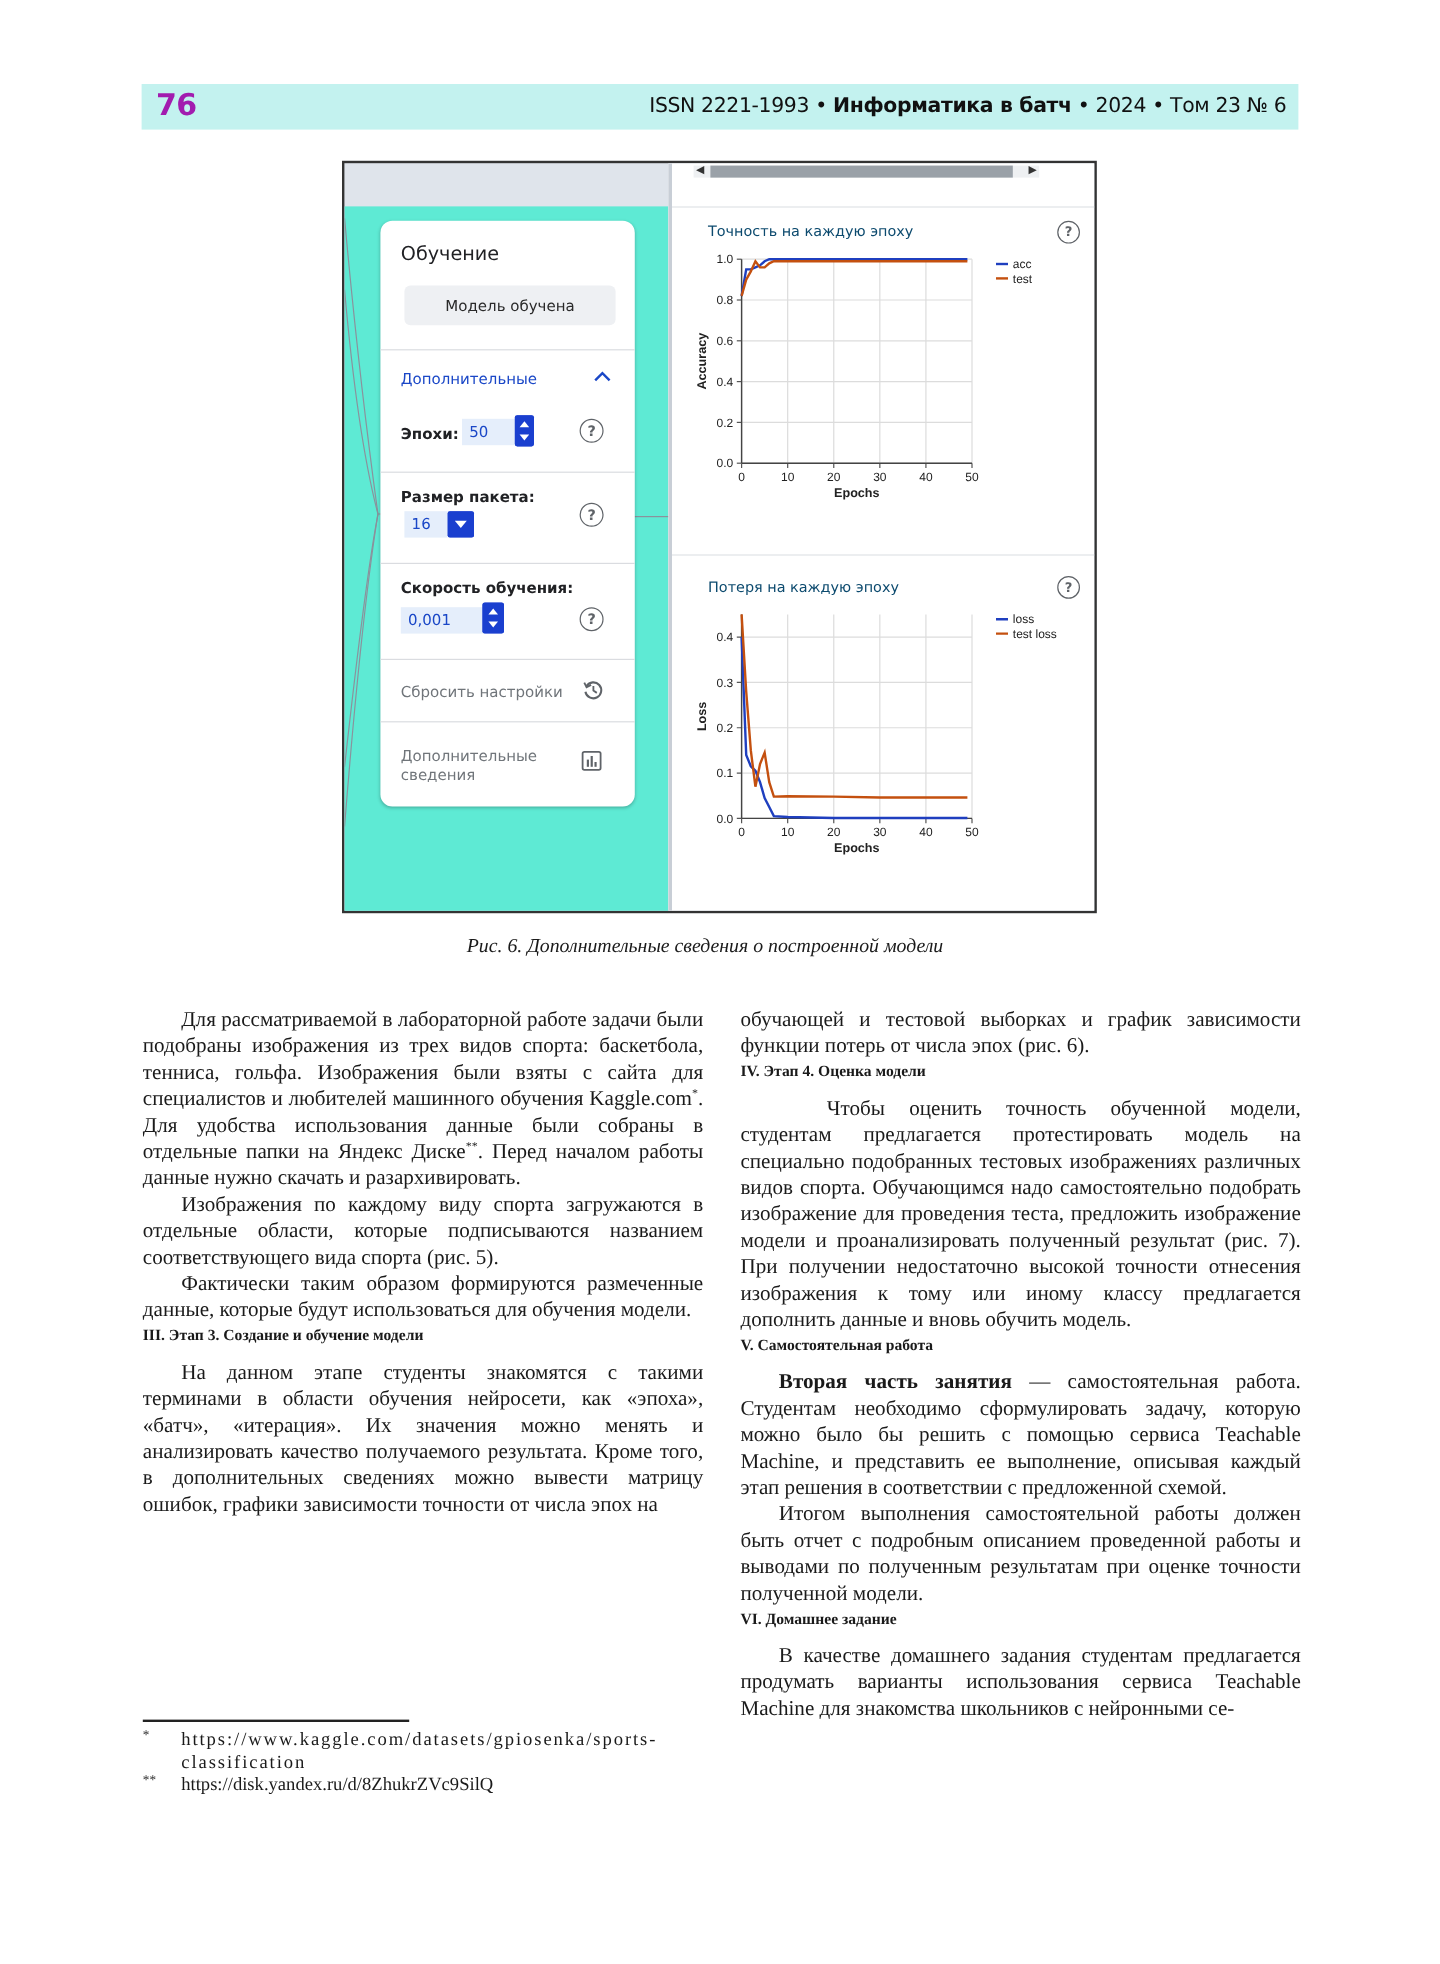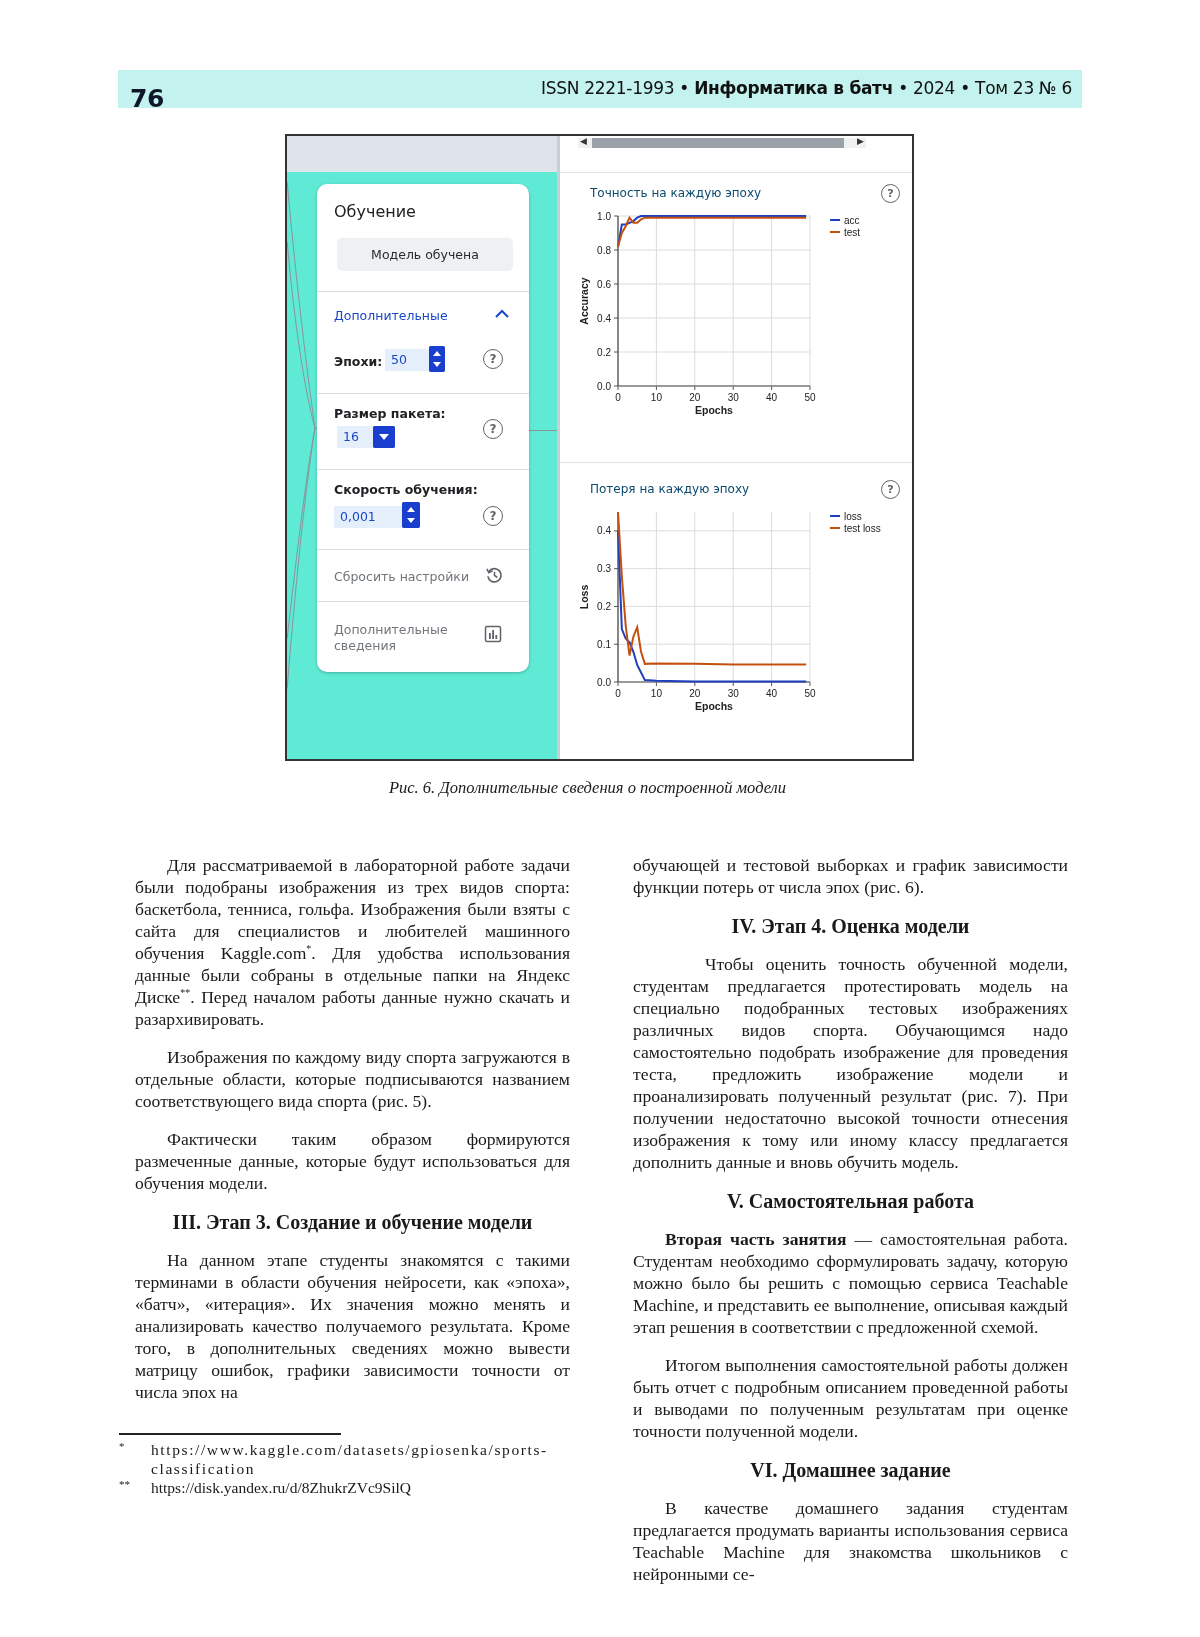--- a/index.html
+++ b/index.html
@@ -1,20 +1,20 @@
 <!DOCTYPE html>
 <html><head>
 <meta charset="utf-8">
 <style>
   html, body { margin: 0; padding: 0; background: #ffffff; }
   body { width: 1200px; height: 1637px; position: relative; overflow: hidden; font-family: "Liberation Serif", serif; color: #1a1a1a; }
 
   
   .runhead { position: absolute; left: 118px; top: 70px; width: 964px; height: 38px; background: #c3f2ef; }
-  .runhead .pageno { position: absolute; left: 12px; top: 14px; font-family: "DejaVu Sans", sans-serif; font-weight: bold; font-size: 25px; color: #0f172a; letter-spacing: -0.5px; }
+  .runhead .pageno { position: absolute; left: 12px; top: 3px; font-family: "DejaVu Sans", sans-serif; font-weight: bold; font-size: 25px; color: #a21caf; letter-spacing: -0.5px; }
   .runhead .journal { position: absolute; right: 10px; top: 8px; font-family: "DejaVu Sans", sans-serif; font-size: 17px; color: #111; white-space: nowrap; letter-spacing: -0.3px; }
   .runhead .journal b { font-weight: bold; }
 
   
   .figure { position: absolute; left: 285px; top: 134px; width: 629px; height: 627px; border: 2px solid #333; box-sizing: border-box; background: #dfe4eb; overflow: hidden; }
   .fig-left { position: absolute; left: 0; top: 0; width: 270px; height: 100%; background: #5eead4; margin-top: 36px; }
   .fig-right { position: absolute; left: 270px; top: 0; right: 0; height: 100%; background: #ffffff; border-left: 3px solid #c8ced6; }
   .connector { position: absolute; left: 0; top: 0; width: 40px; height: 100%; }
   .hline { position: absolute; left: 230px; top: 258px; width: 42px; height: 1px; background: #8a929c; }
 
@@ -41,24 +41,24 @@
   .chart-help { position: absolute; width: 17px; height: 17px; border: 1.5px solid #5f6368; border-radius: 50%; font-family: "DejaVu Sans", sans-serif; font-size: 11px; color: #5f6368; text-align: center; line-height: 17px; font-weight: bold; }
   .chart-svg { position: absolute; left: 0; font-family: "Liberation Sans", sans-serif; }
 
   
   .caption { position: absolute; left: 0; width: 1175px; top: 778px; text-align: center; font-family: "Liberation Serif", serif; font-style: italic; font-size: 16.5px; color: #1a1a1a; }
 
   
   .col { position: absolute; top: 838px; width: 467px; font-size: 17.6px; line-height: 22px; text-align: justify; }
   .col.left { left: 119px; }
   .col.right { left: 617px; }
-  .col p { margin: 16px; text-indent: 32px; }
+  .col p { margin: 0; text-indent: 32px; }
   .col p.noindent { text-indent: 0; }
   .col p.bigindent { text-indent: 72px; }
-  .col h3 { margin: 17px 0 8px 0; font-size: 20px; font-weight: bold; text-align: center; }
+  .col h3 { margin: 0 0 8px 0; font-size: 13px; font-weight: bold; text-align: left; }
   .col i { font-style: italic; }
   .col sup { font-size: 10px; vertical-align: super; line-height: 0; }
 
   .footnote-rule { position: absolute; left: 119px; top: 1433px; width: 222px; height: 1.5px; background: #222; }
   .footnotes { position: absolute; left: 119px; top: 1440px; width: 467px; font-size: 15.5px; line-height: 19px; }
   .fn { position: relative; padding-left: 32px; }
   .fn .mark { position: absolute; left: 0; top: -3px; font-size: 11px; }
   .fn .url { letter-spacing: 1.6px; }
 </style>
 </head>

